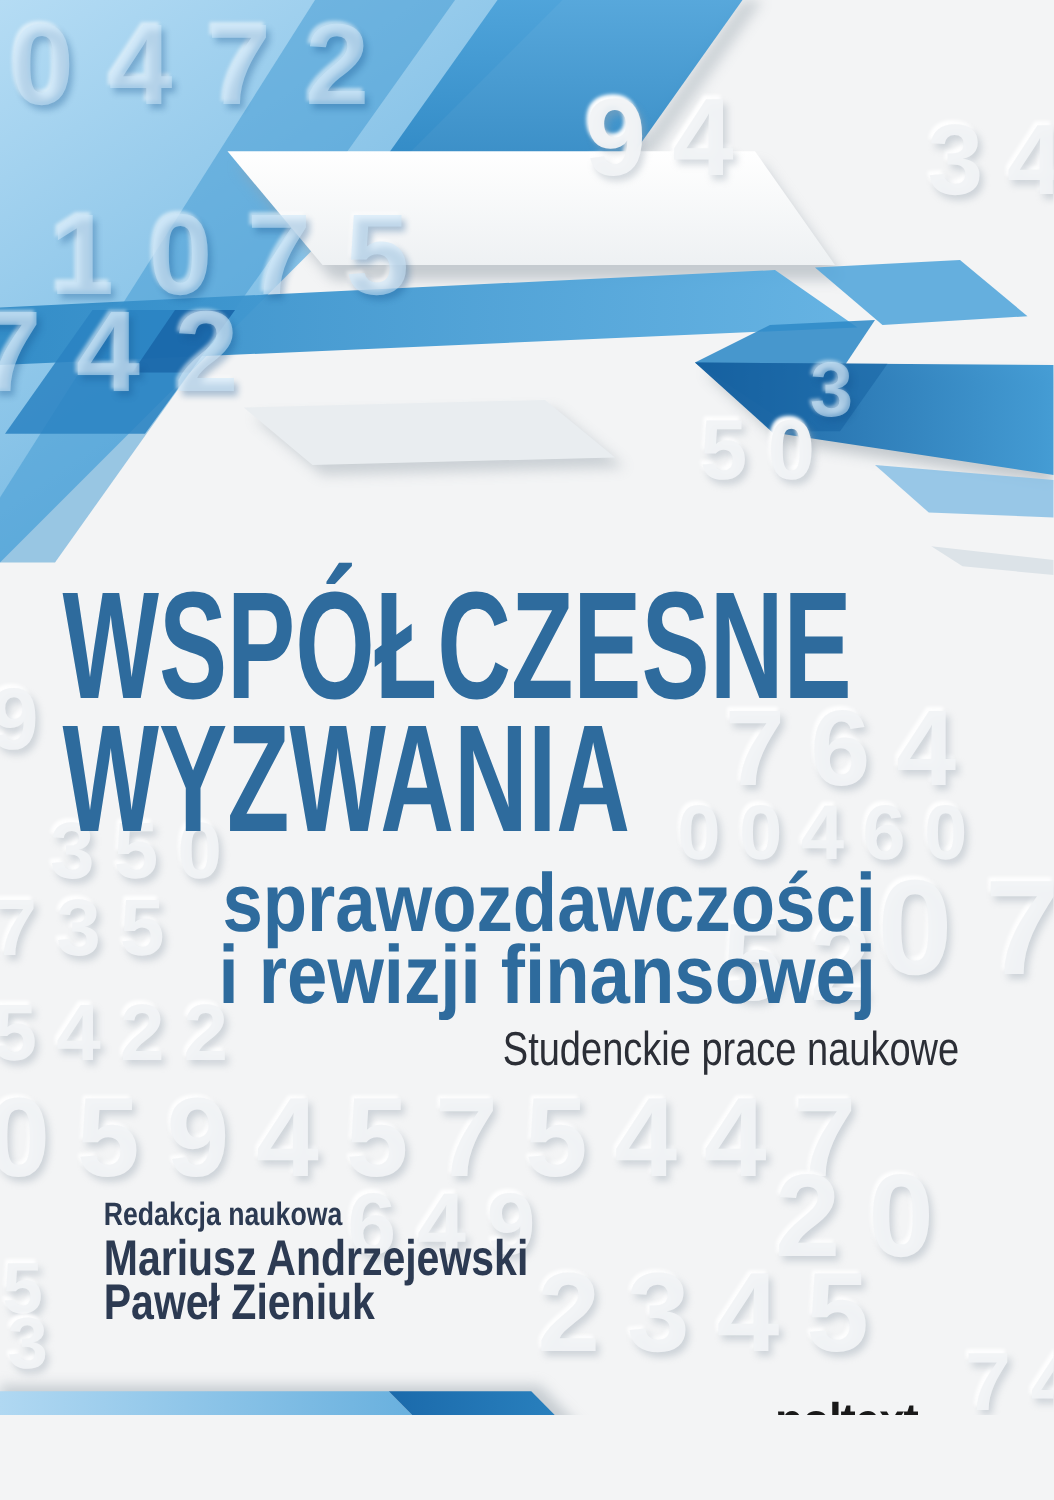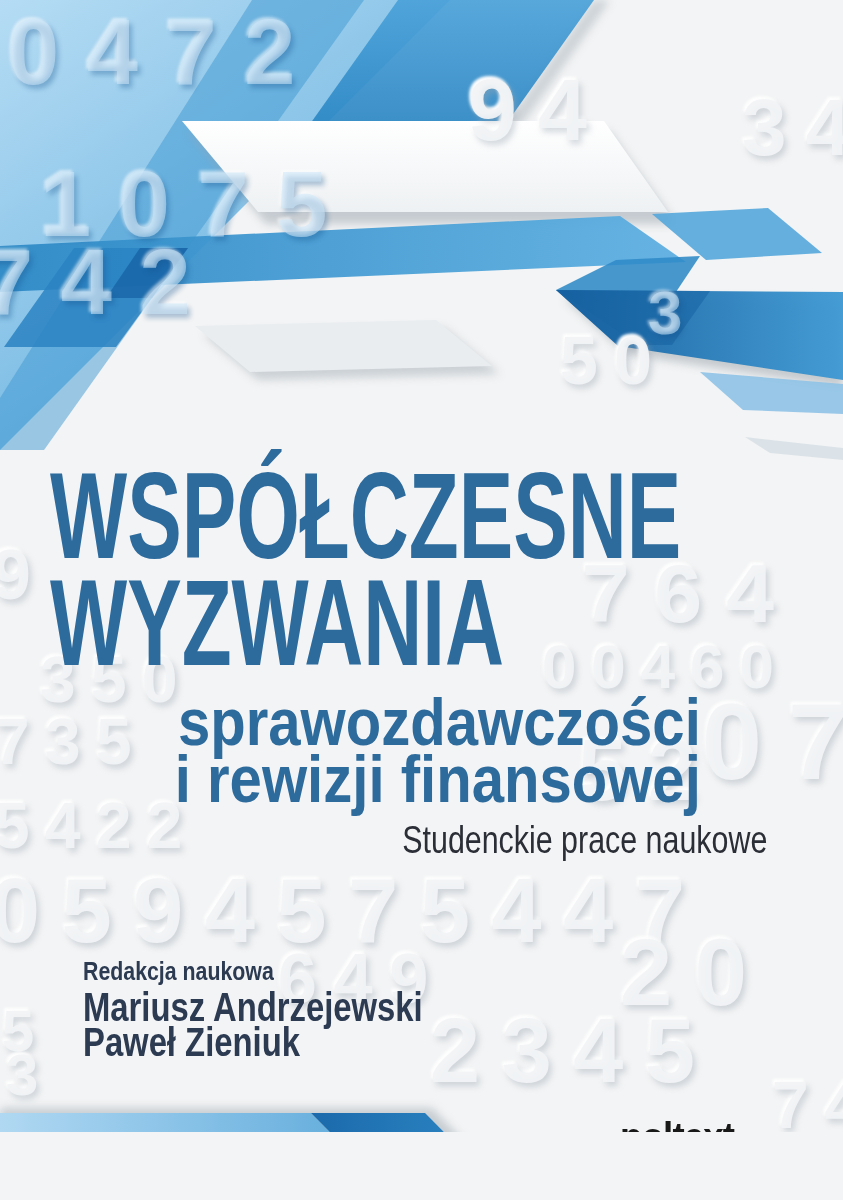--- a/index.html
+++ b/index.html
@@ -140,21 +140,21 @@
   </svg>
 
   <div class="digits-layer">
       <span class="digit on-blue" style="left: 8px; top: 6px; font-size: 92px;">0472</span>
       <span class="digit on-blue" style="left: 6px; top: 158px; font-size: 92px; margin-left: 34px;">1075</span>
       <span class="digit on-blue" style="left: -18px; top: 236px; font-size: 92px;">742</span>
       <span class="digit on-white" style="left: 468px; top: 66px; font-size: 88px;">94</span>
       <span class="digit on-white" style="left: 742px; top: 88px; font-size: 80px;">34</span>
       <span class="digit on-blue" style="left: 648px; top: 282px; font-size: 62px;">3</span>
       <span class="digit on-white" style="left: 560px; top: 326px; font-size: 68px;">50</span>
-      <span class="digit on-white" style="left: 580px; top: 556px; font-size: 86px; font-family: Liberation Mono, monospace;">764</span>
+      <span class="digit on-white" style="left: 580px; top: 556px; font-size: 86px;">764</span>
       <span class="digit on-white" style="left: -8px; top: 540px; font-size: 70px;">9</span>
       <span class="digit on-white" style="left: 40px; top: 648px; font-size: 64px;">350</span>
       <span class="digit on-white" style="left: -6px; top: 710px; font-size: 64px;">735</span>
       <span class="digit on-white" style="left: -6px; top: 794px; font-size: 64px;">5422</span>
       <span class="digit on-white" style="left: 542px; top: 636px; font-size: 62px;">00460</span>
       <span class="digit on-white" style="left: 702px; top: 688px; font-size: 108px;">07</span>
       <span class="digit on-white" style="left: 578px; top: 726px; font-size: 88px;">52</span>
       <span class="digit on-white" style="left: -10px; top: 866px; font-size: 90px;">0594575447</span>
       <span class="digit on-white" style="left: 262px; top: 944px; font-size: 70px; margin-left: 16px;">649</span>
       <span class="digit on-white" style="left: 620px; top: 926px; font-size: 94px;">20</span>

